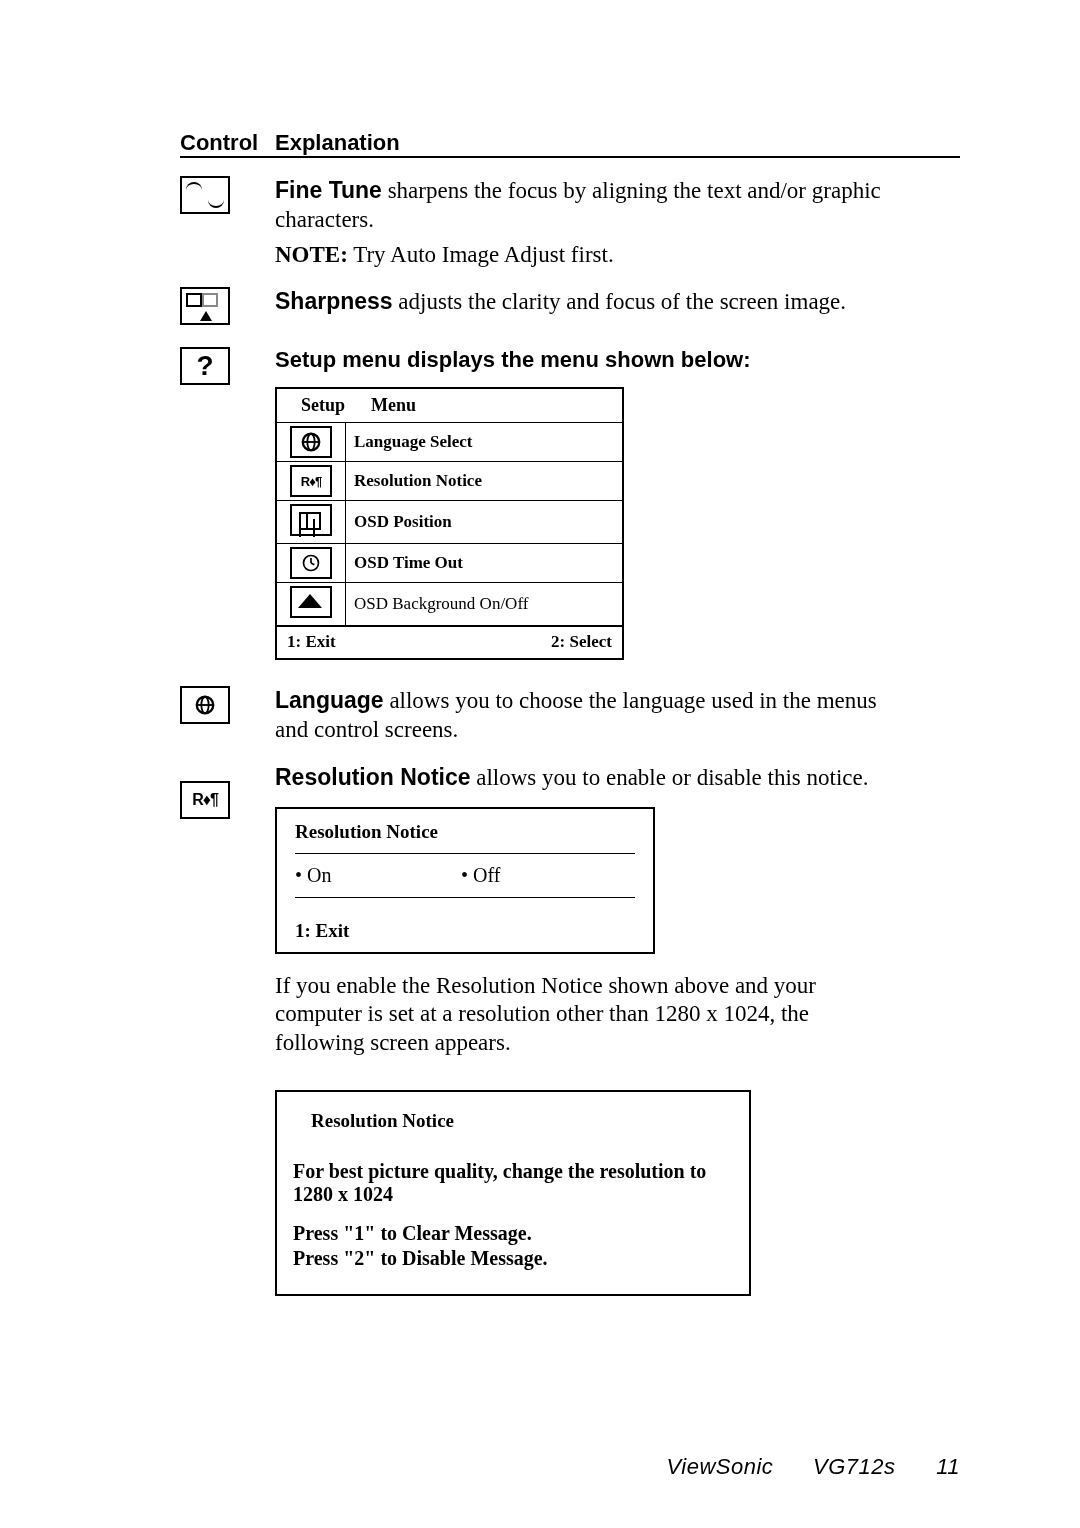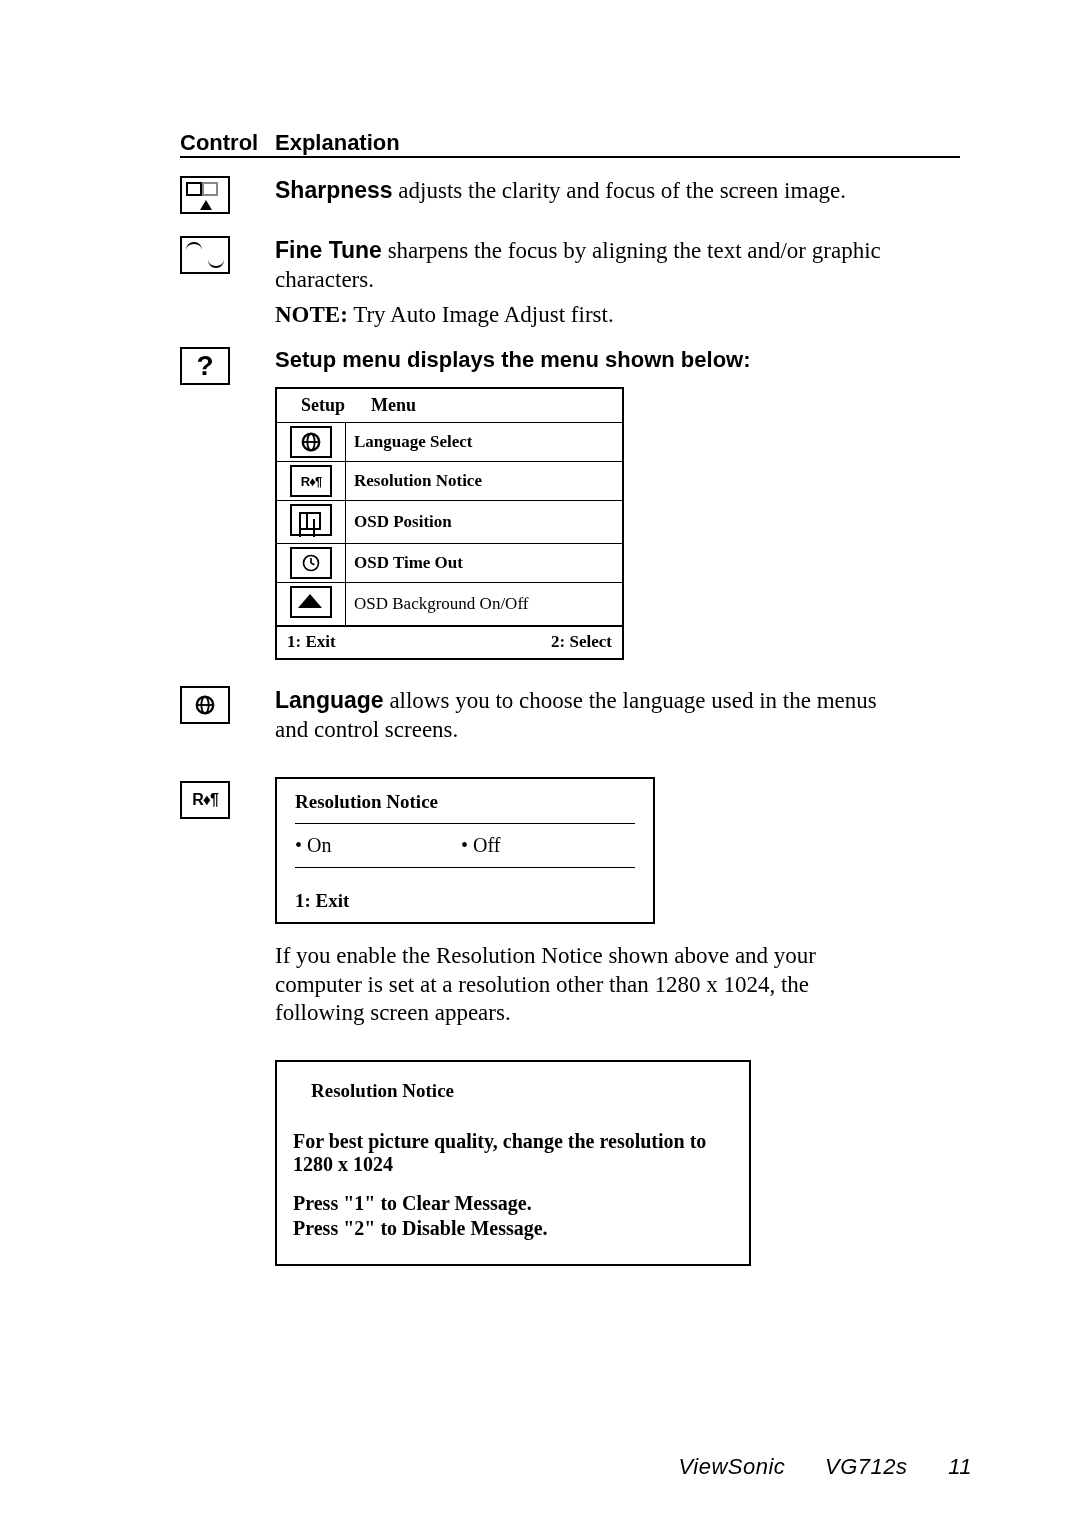--- a/index.html
+++ b/index.html
@@ -216,56 +216,56 @@
     margin-bottom: 28px;
   }
   .bignotice .bn-line {
     font-weight:bold;
     font-size:20px;
     margin-bottom: 2px;
   }
   .bignotice .bn-line.first { margin-bottom: 16px; }
   
   .footer {
-    position:absolute; bottom:48px; right:108px;
+    position:absolute; bottom:48px; right:120px;
     font-family: Arial, Helvetica, sans-serif;
     font-style: italic;
     font-size:22px;
     letter-spacing: 0.5px;
   }
   .footer .pn { font-style: italic; margin-left: 34px; }
 </style>
 </head>
 <body>
 
 <div class="page">
 
   <div class="col-headers">
     <div class="control">Control</div>
     <div class="explanation">Explanation</div>
-  </div>
-
-  <div class="row">
-    <div class="icon-cell">
-      <span class="osd-icon sharp"><span class="tri"></span></span>
-    </div>
-    <div class="body-text">
-      <span class="bold-sans">Sharpness</span><span> adjusts the clarity and focus of the screen image.</span>
-    </div>
   </div>
 
   <div class="row">
     <div class="icon-cell">
       <span class="osd-icon sine"></span>
     </div>
     <div class="body-text">
       <span class="bold-sans">Fine Tune</span><span> sharpens the focus by aligning the text and/or graphic characters.</span>
       <div style="margin-top:6px;">
         <span class="bold-serif">NOTE:</span><span> Try Auto Image Adjust first.</span>
       </div>
+    </div>
+  </div>
+
+  <div class="row">
+    <div class="icon-cell">
+      <span class="osd-icon sharp"><span class="tri"></span></span>
+    </div>
+    <div class="body-text">
+      <span class="bold-sans">Sharpness</span><span> adjusts the clarity and focus of the screen image.</span>
     </div>
   </div>
 
   <div class="row section-heading-row">
     <div class="icon-cell">
       <span class="osd-icon qmark">?</span>
     </div>
     <div>
       <div class="section-heading">Setup menu displays the menu shown below:</div>
 
@@ -337,20 +337,23 @@
     <div class="body-text">
       <span class="bold-sans">Language</span><span> allows you to choose the language used in the menus and control screens.</span>
     </div>
   </div>
 
   <div class="row">
     <div class="icon-cell" style="padding-top:18px;">
       <span class="osd-icon resicon" style="font-size:16px;">R♦¶</span>
     </div>
     <div>
+      <div class="body-text">
+        <span class="bold-sans">Resolution Notice</span><span> allows you to enable or disable this notice.</span>
+      </div>
       <div class="resbox">
         <div class="title">Resolution Notice</div>
         <div class="optline">
           <div class="on">• On</div>
           <div>• Off</div>
         </div>
         <div class="exit">1: Exit</div>
       </div>
     </div>
   </div>

